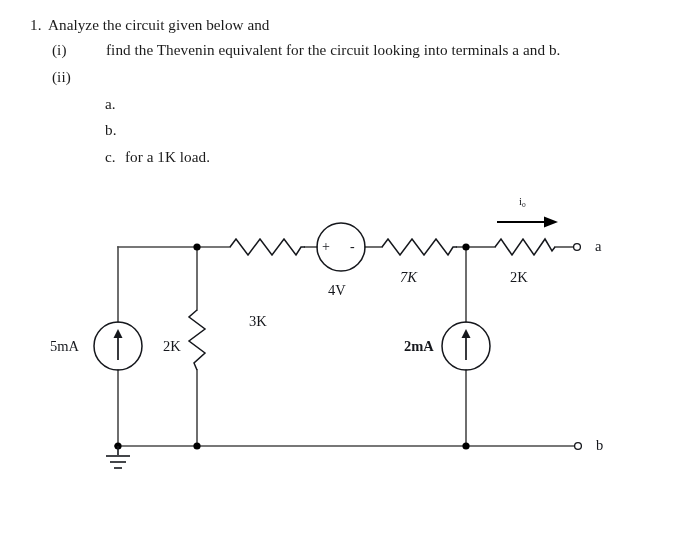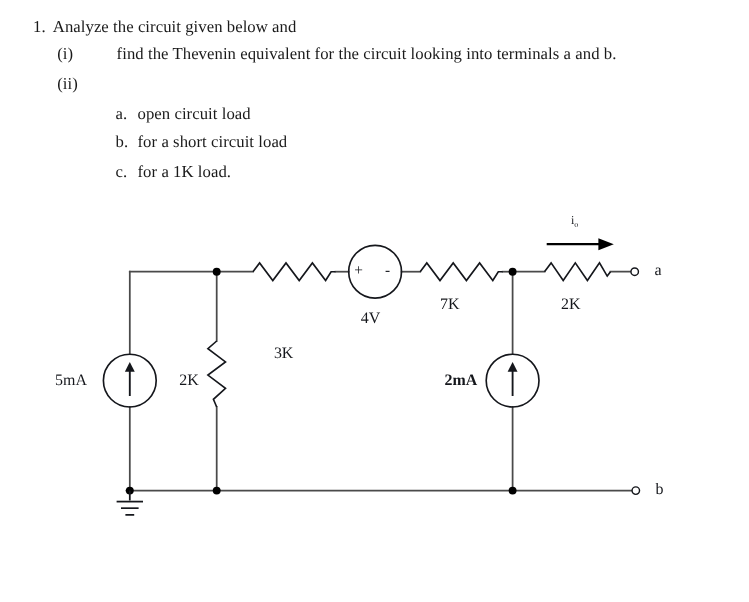--- a/index.html
+++ b/index.html
@@ -119,26 +119,24 @@
     <span class="q-marker">(i)</span>
     <span class="q-text">find the Thevenin equivalent for the circuit looking into terminals a and b.</span>
   </div>
 
   <div class="q-row level1 q-row-3">
     <span class="q-marker">(ii)</span>
   </div>
 
   <div class="q-row level2 q-row-4">
     <span class="q-marker">a.</span>
-    <span class="q-text">open circuit load</span>
   </div>
 
   <div class="q-row level2 q-row-5">
     <span class="q-marker">b.</span>
-    <span class="q-text">for a short circuit load</span>
   </div>
 
   <div class="q-row level2 q-row-6">
     <span class="q-marker">c.</span>
     <span class="q-text">for a 1K load.</span>
   </div>
 
 </div>
 
 <div id="circuit-area">
@@ -222,21 +220,21 @@
   </svg>
 
   <div class="comp-label" style="left:50px; top:153px;">5mA</div>
 
   <div class="comp-label" style="left:163px; top:153px;">2K</div>
 
   <div class="comp-label" style="left:249px; top:84px;margin-top:44px;">3K</div>
 
   <div class="comp-label" style="left:328px; top:97px;">4V</div>
 
-  <div class="comp-label" style="left:400px; top:84px;">7K</div>
+  <div class="comp-label" style="left:400px; top:84px;font-style:italic;">7K</div>
 
   <div class="comp-label" style="left:404px; top:153px;font-weight:bold;">2mA</div>
 
   <div class="comp-label" style="left:510px; top:84px;">2K</div>
 
   <div class="src-sign" style="left:322px; top:54px;">+</div>
   <div class="src-sign" style="left:350px; top:54px;">-</div>
 
   <div class="node-label" style="left:595px; top:53px;">a</div>
   <div class="node-label" style="left:596px; top:252px;">b</div>

